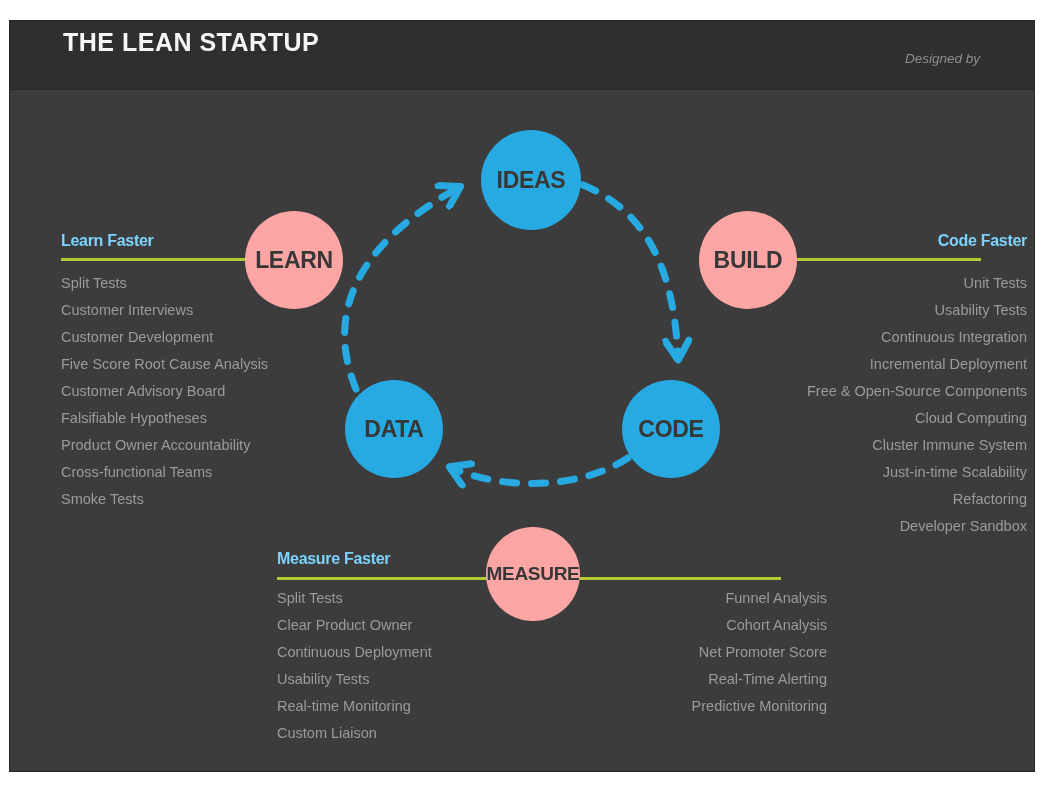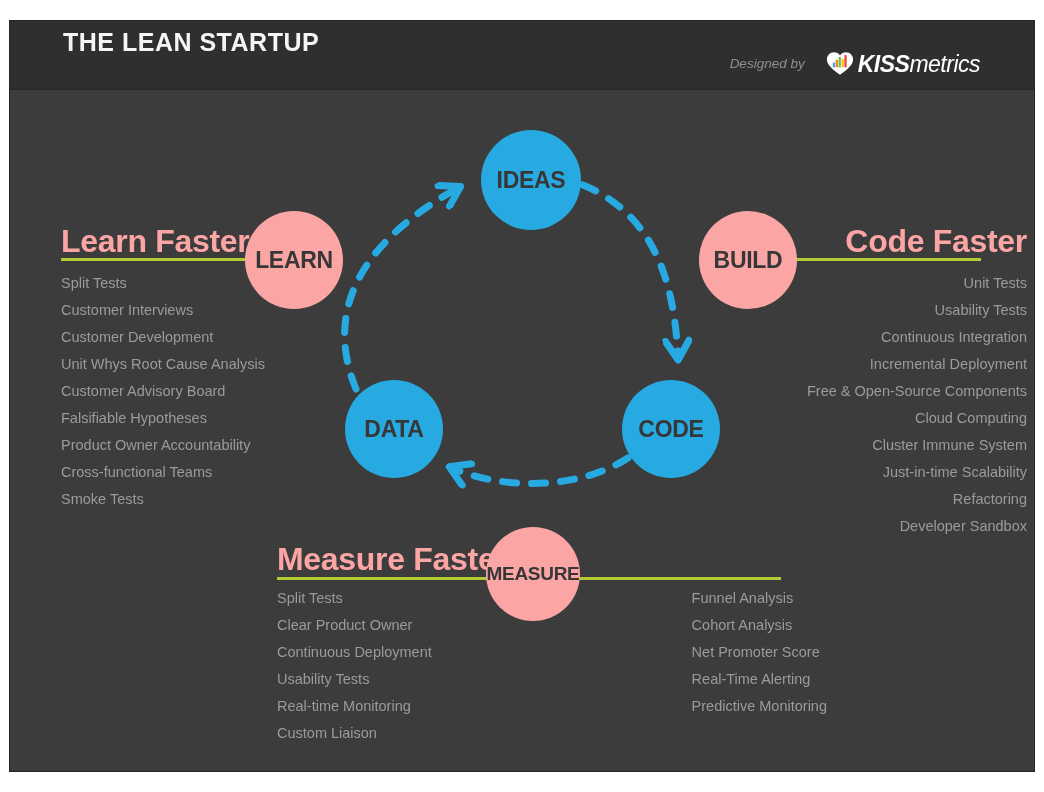--- a/index.html
+++ b/index.html
@@ -46,57 +46,44 @@
   }
   .node.blue{background:#27aae1;}
   .node.green{background:#fca5a5;}
   #node-ideas  {left:471px;top:41px; width:100px;height:100px;font-size:23px;}
   #node-learn  {left:235px;top:122px;width:98px; height:98px; font-size:23px;}
   #node-build  {left:689px;top:122px;width:98px; height:98px; font-size:23px;}
   #node-data   {left:335px;top:291px;width:98px; height:98px; font-size:23px;}
   #node-code   {left:612px;top:291px;width:98px; height:98px; font-size:23px;}
   #node-measure{left:476px;top:438px;width:94px; height:94px; font-size:19px;}
   .sec-heading{
-    position:absolute;color:#fca5a5;font-size:32px;font-weight:bold;
+    position:absolute;color:#7dd3fc;font-size:16px;font-weight:bold;
     letter-spacing:-0.3px;z-index:2;line-height:26px;
   }
   #learn-heading{left:51px;top:139px;}
   #code-heading{right:55px;top:139px;text-align:right;}
   #measure-heading{left:267px;top:457px;}
   .list{position:absolute;z-index:2;font-size:14.5px;color:#9b9b9b;}
   .list .li{line-height:27px;white-space:nowrap;}
   #learn-list{left:51px;top:181px;text-align:left;}
   #code-list{right:55px;top:181px;text-align:right;}
   #measure-left-list{left:267px;top:496px;text-align:left;}
-  #measure-right-list{right:255px;top:496px;}
+  #measure-right-list{right:255px;top:496px;text-align:right;}
 </style>
 </head>
 <body>
 
 <div class="frame">
 
   <div class="hdr">
     <div class="hdr-left">
       <h1 class="title">THE LEAN STARTUP</h1>
     </div>
     <div class="hdr-right">
       <span class="designed">Designed by</span>
-      <span class="brand">
-        <span>
-          <svg width="28" height="25" viewBox="0 0 30 26">
-            <path d="M15 25 C5.5 18.5 1 13.5 1 8.6 C1 4.4 4.4 1 8.6 1 C11.2 1 13.6 2.3 15 4.4 C16.4 2.3 18.8 1 21.4 1 C25.6 1 29 4.4 29 8.6 C29 13.5 24.5 18.5 15 25 Z" fill="#ffffff"></path>
-            <rect x="7.3" y="12" width="2.4" height="5" fill="#3aa5dc"></rect>
-            <rect x="10.4" y="9" width="2.4" height="8" fill="#f58220"></rect>
-            <rect x="13.5" y="6" width="2.4" height="11" fill="#6abf4b"></rect>
-            <rect x="16.6" y="8" width="2.4" height="9" fill="#ffc20e"></rect>
-            <rect x="19.7" y="4" width="2.4" height="13" fill="#ef4136"></rect>
-          </svg>
-        </span>
-        <span class="brand-text"><b>KISS</b><span>metrics</span></span>
-      </span>
     </div>
   </div>
 
   <div class="canvas">
 
     <svg class="arrows" width="1026" height="684" viewBox="0 0 1026 684">
       <defs>
         <marker id="ah" viewBox="0 0 10 10" refX="7" refY="5" markerWidth="4.2" markerHeight="4.2" orient="auto-start-reverse">
           <path d="M 1.5 1 L 8 5 L 1.5 9" fill="none" stroke="#27aae1" stroke-width="2.4" stroke-linecap="round" stroke-linejoin="round"></path>
         </marker>
@@ -118,21 +105,21 @@
     <div class="node green" id="node-measure">MEASURE</div>
 
     <div class="sec-heading" id="learn-heading">Learn Faster</div>
     <div class="sec-heading" id="code-heading">Code Faster</div>
     <div class="sec-heading" id="measure-heading">Measure Faster</div>
 
     <div class="list" id="learn-list">
         <div class="li">Split Tests</div>
         <div class="li">Customer Interviews</div>
         <div class="li">Customer Development</div>
-        <div class="li">Unit Whys Root Cause Analysis</div>
+        <div class="li">Five Score Root Cause Analysis</div>
         <div class="li">Customer Advisory Board</div>
         <div class="li">Falsifiable Hypotheses</div>
         <div class="li">Product Owner Accountability</div>
         <div class="li">Cross-functional Teams</div>
         <div class="li">Smoke Tests</div>
       </div>
     <div class="list" id="code-list">
         <div class="li">Unit Tests</div>
         <div class="li">Usability Tests</div>
         <div class="li">Continuous Integration</div>

